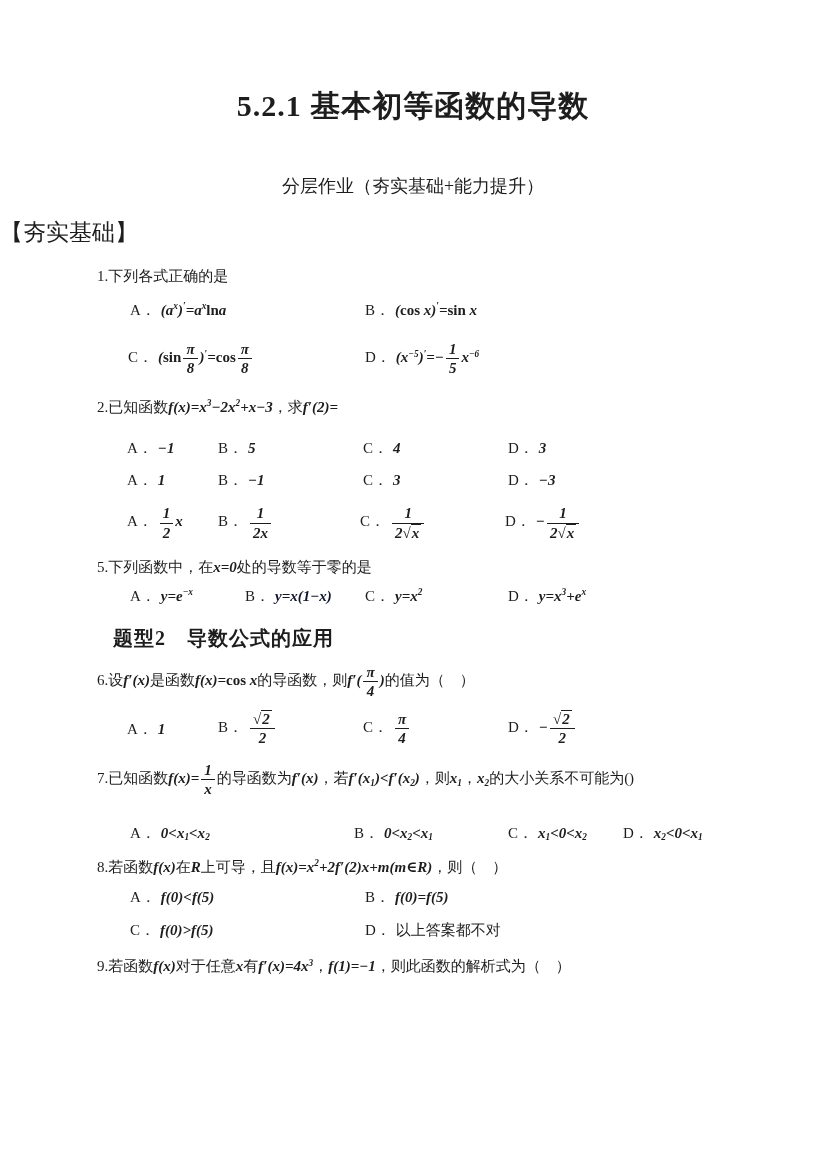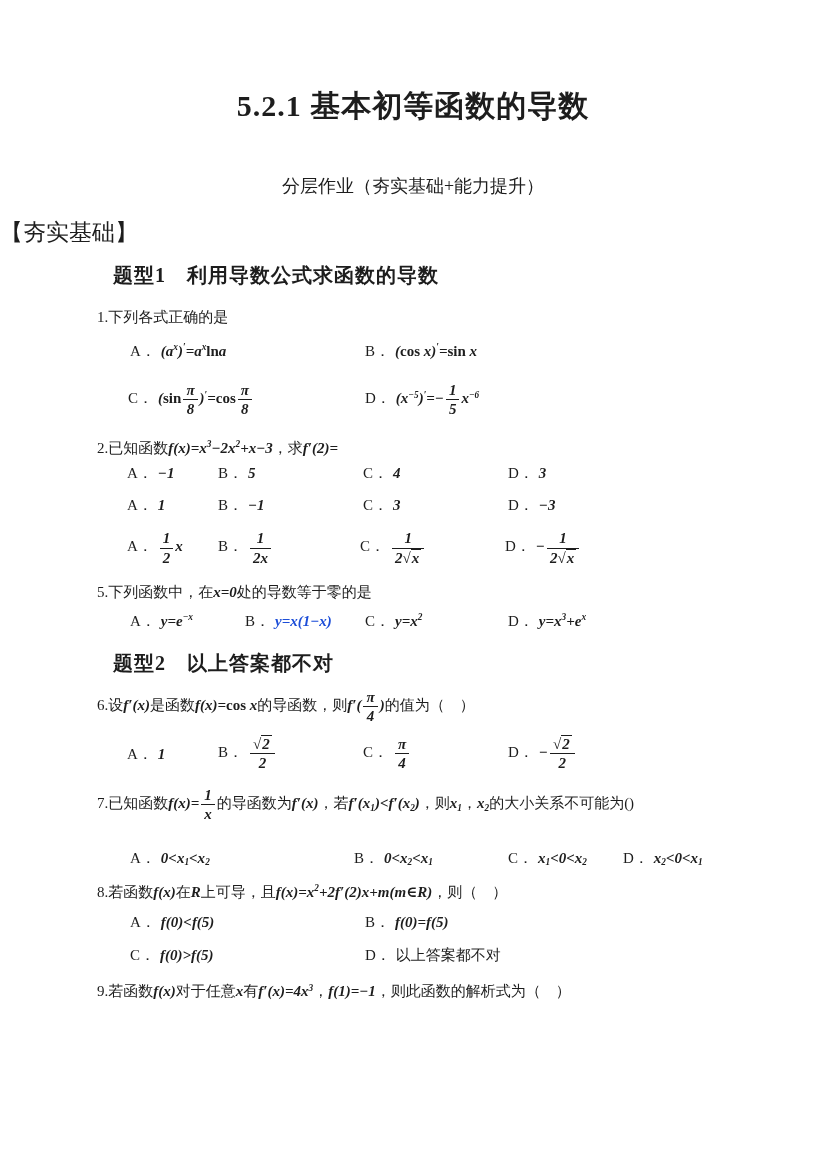--- a/index.html
+++ b/index.html
@@ -38,34 +38,33 @@
 </style>
 </head>
 <body>
 
 <div class="doc">
 
   <div class="title">5.2.1 基本初等函数的导数</div>
   <div class="subtitle">分层作业（夯实基础+能力提升）</div>
   <div class="section">【夯实基础】</div>
 
-  <div class="topic">题型1　利用导数公式求函数的导数</div>
 
   <div class="stem" style="margin-top:17px">1.下列各式正确的是</div>
   <div class="optrow" style="height:40px;margin-top:2px">
     <span class="opt" style="left:130px"><span class="olab">A．</span><span class="omath"><span class="math">(a<sup>x</sup>)<sup>′</sup>=a<sup>x</sup><span class="rm">ln</span>a</span></span></span>
     <span class="opt" style="left:365px"><span class="olab">B．</span><span class="omath"><span class="math">(<span class="rm">cos</span> x)<sup>′</sup>=<span class="rm">sin</span> x</span></span></span>
   </div>
   <div class="optrow" style="height:54px;margin-top:2px">
     <span class="opt" style="left:128px"><span class="olab">C．</span><span class="omath"><span class="math">(<span class="rm">sin</span><span class="frac"><span class="fn">π</span><span class="fd">8</span></span>)<sup>′</sup>=<span class="rm">cos</span><span class="frac"><span class="fn">π</span><span class="fd">8</span></span></span></span></span>
     <span class="opt" style="left:365px"><span class="olab">D．</span><span class="omath"><span class="math">(x<sup>−5</sup>)<sup>′</sup>=−<span class="frac"><span class="fn">1</span><span class="fd">5</span></span>x<sup>−6</sup></span></span></span>
   </div>
 
   <div class="stem" style="margin-top:10px">2.已知函数<span class="math">f(x)=x<sup>3</sup>−2x<sup>2</sup>+x−3</span>，求<span class="math">f′(2)=</span></div>
-  <div class="optrow" style="height:28px;margin-top:0">
+  <div class="optrow" style="height:28px;margin-top:16px">
     <span class="opt" style="left:127px"><span class="olab">A．</span><span class="omath"><span class="math">−1</span></span></span>
     <span class="opt" style="left:218px"><span class="olab">B．</span><span class="omath"><span class="math">5</span></span></span>
     <span class="opt" style="left:363px"><span class="olab">C．</span><span class="omath"><span class="math">4</span></span></span>
     <span class="opt" style="left:508px"><span class="olab">D．</span><span class="omath"><span class="math">3</span></span></span>
   </div>
 
   <div class="optrow" style="height:28px;margin-top:4px">
     <span class="opt" style="left:127px"><span class="olab">A．</span><span class="omath"><span class="math">1</span></span></span>
     <span class="opt" style="left:218px"><span class="olab">B．</span><span class="omath"><span class="math">−1</span></span></span>
     <span class="opt" style="left:363px"><span class="olab">C．</span><span class="omath"><span class="math">3</span></span></span>
@@ -75,26 +74,26 @@
   <div class="optrow" style="height:54px;margin-top:2px">
     <span class="opt" style="left:127px"><span class="olab">A．</span><span class="omath"><span class="math"><span class="frac"><span class="fn">1</span><span class="fd">2</span></span>x</span></span></span>
     <span class="opt" style="left:218px"><span class="olab">B．</span><span class="omath"><span class="math"><span class="frac"><span class="fn">1</span><span class="fd">2x</span></span></span></span></span>
     <span class="opt" style="left:360px"><span class="olab">C．</span><span class="omath"><span class="math"><span class="frac"><span class="fn">1</span><span class="fd">2<span class="sqrt"><span class="rs">√</span><span class="rb">x</span></span></span></span></span></span></span>
     <span class="opt" style="left:505px"><span class="olab">D．</span><span class="omath"><span class="math">−<span class="frac"><span class="fn">1</span><span class="fd">2<span class="sqrt"><span class="rs">√</span><span class="rb">x</span></span></span></span></span></span></span>
   </div>
 
   <div class="stem" style="margin-top:6px">5.下列函数中，在<span class="math">x=0</span>处的导数等于零的是</div>
   <div class="optrow" style="height:30px;margin-top:2px">
     <span class="opt" style="left:130px"><span class="olab">A．</span><span class="omath"><span class="math">y=e<sup>−x</sup></span></span></span>
-    <span class="opt" style="left:245px"><span class="olab">B．</span><span class="omath" style="color: #1d4ed8;"><span class="math">y=x(1−x)</span></span></span>
+    <span class="opt" style="left:245px"><span class="olab">B．</span><span class="omath" style="color: #0f172a;"><span class="math">y=x(1−x)</span></span></span>
     <span class="opt" style="left:365px"><span class="olab">C．</span><span class="omath"><span class="math">y=x<sup>2</sup></span></span></span>
     <span class="opt" style="left:508px"><span class="olab">D．</span><span class="omath"><span class="math">y=x<sup>3</sup>+e<sup>x</sup></span></span></span>
   </div>
 
-  <div class="topic" style="margin-top:14px">题型2　以上答案都不对</div>
+  <div class="topic" style="margin-top:14px">题型2　导数公式的应用</div>
 
   <div class="stem" style="margin-top:12px">6.设<span class="math">f′(x)</span>是函数<span class="math">f(x)=<span class="rm">cos</span> x</span>的导函数，则<span class="math">f′(<span class="frac"><span class="fn">π</span><span class="fd">4</span></span>)</span>的值为（　）</div>
   <div class="optrow" style="height:50px;margin-top:4px">
     <span class="opt" style="left:127px"><span class="olab">A．</span><span class="omath"><span class="math">1</span></span></span>
     <span class="opt" style="left:218px"><span class="olab">B．</span><span class="omath"><span class="math"><span class="frac"><span class="fn"><span class="sqrt"><span class="rs">√</span><span class="rb">2</span></span></span><span class="fd">2</span></span></span></span></span>
     <span class="opt" style="left:363px"><span class="olab">C．</span><span class="omath"><span class="math"><span class="frac"><span class="fn">π</span><span class="fd">4</span></span></span></span></span>
     <span class="opt" style="left:508px"><span class="olab">D．</span><span class="omath"><span class="math">−<span class="frac"><span class="fn"><span class="sqrt"><span class="rs">√</span><span class="rb">2</span></span></span><span class="fd">2</span></span></span></span></span>
   </div>
 
   <div class="stem" style="margin-top:8px">7.已知函数<span class="math">f(x)=<span class="frac"><span class="fn">1</span><span class="fd">x</span></span></span>的导函数为<span class="math">f′(x)</span>，若<span class="math">f′(x<sub>1</sub>)&lt;f′(x<sub>2</sub>)</span>，则<span class="math">x<sub>1</sub></span>，<span class="math">x<sub>2</sub></span>的大小关系不可能为()</div>

